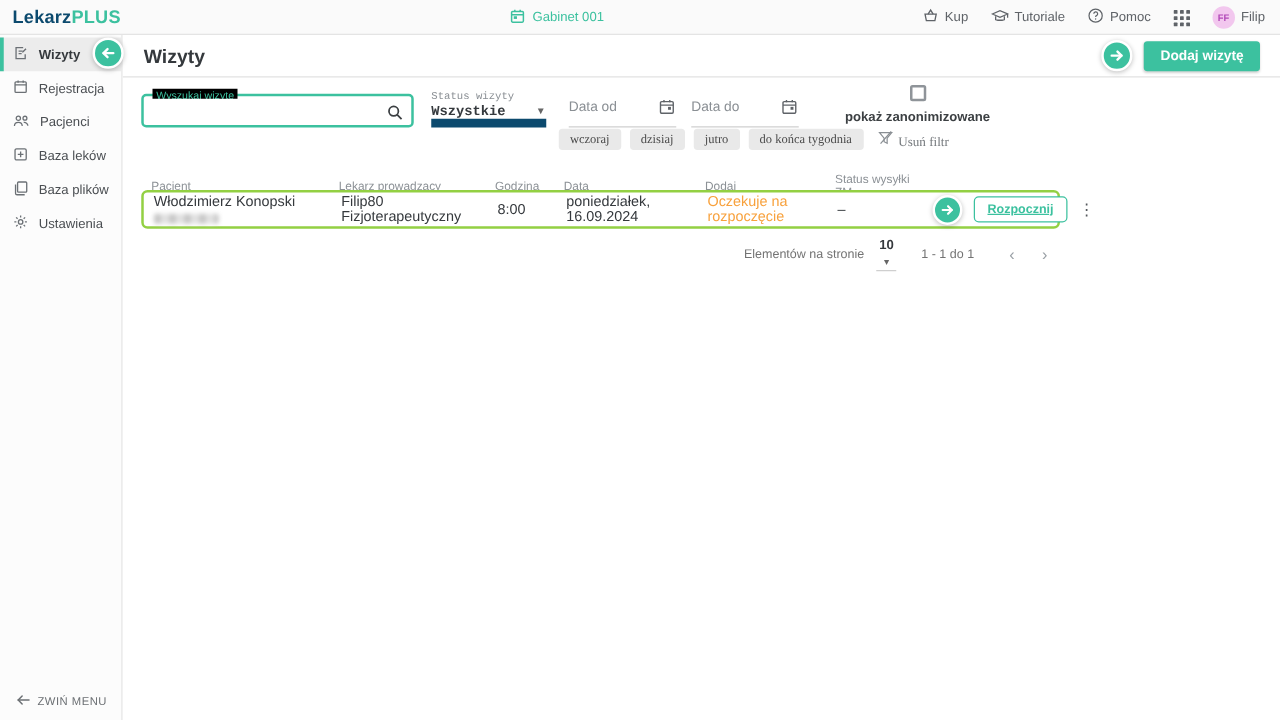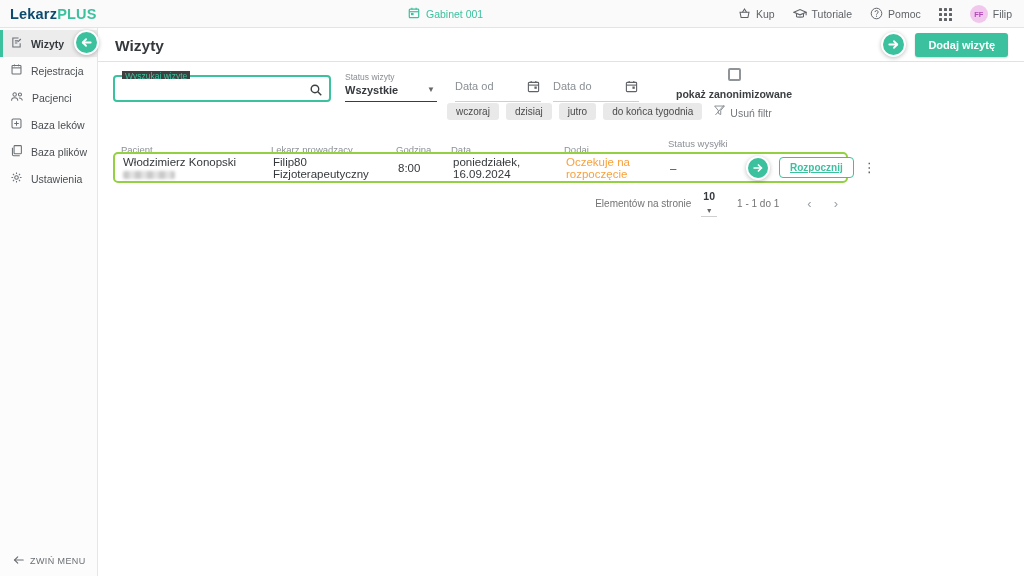--- a/index.html
+++ b/index.html
@@ -44,45 +44,45 @@
   .page-head { position:relative; height:34px; border-bottom:1px solid #e2e2e2; }
   .page-title { position:absolute; left:17px; top:9px; font-size:15.5px; font-weight:bold; color:#35393d; }
   .head-actions { position:absolute; right:16px; top:4px; display:flex; align-items:center; gap:9px; }
   .add-btn { background:var(--teal); color:#fff; border:none; border-radius:3px; font-size:11px;
              font-weight:bold; padding:6px 13px; cursor:pointer; box-shadow:0 1px 2px rgba(0,0,0,.18);
              font-family:inherit; }
 
   
   .search-box { position:absolute; left:15px; top:47px; width:218px; height:27px;
                 border:2px solid var(--teal); border-radius:4px; background:#fff; }
-  .search-box .flabel { position:absolute; top:-6px; left:7px; background:#404040; padding:0 3px;
+  .search-box .flabel { position:absolute; top:-6px; left:7px; background:#000000; padding:0 3px;
                         font-size:8.5px; color:var(--teal); }
   .search-box input { position:absolute; left:6px; top:2px; width:180px; height:19px; border:none;
                       outline:none; font-size:11px; font-family:inherit; color:#3c4043; }
   .search-box .caret { position:absolute; left:7px; top:6px; width:1px; height:13px; background:#555; }
   .search-box .mag { position:absolute; right:6px; top:6px; color:#3c4043; cursor:pointer; }
 
   .sel { position:absolute; left:247px; top:44px; width:92px; height:30px;
-         border-bottom:1px solid #0c4a6e; cursor:pointer; }
+         border-bottom:7px solid #0c4a6e; cursor:pointer;font-family:Liberation Mono, monospace; }
   .sel .slabel { font-size:8.5px; color:#8a8f94; }
   .sel .sval { font-size:11px; font-weight:bold; color:#35393d; margin-top:2px; }
   .sel .arr { position:absolute; right:2px; top:13px; font-size:8px; color:#666; }
 
   .datef { position:absolute; top:48px; width:86px; height:26px; border-bottom:1px solid #cfcfcf; }
   .datef input { border:none; outline:none; width:64px; font-size:11px; font-family:inherit;
                  background:transparent; color:#3c4043; padding-top:3px; }
   .datef input::placeholder { color:#8a8f94; }
   .datef .cal { position:absolute; right:1px; top:3px; color:#5f6368; cursor:pointer; }
   .date-from { left:357px; } .date-to { left:455px; }
 
   .anon { position:absolute; left:578px; top:40px; display:flex; align-items:center; gap:7px;flex-direction:column; }
   .cbox { width:13px; height:13px; border:2px solid #8f9499; border-radius:2px; background:#fff; cursor:pointer; }
   .anon .albl { font-size:10.5px; font-weight:600; color:#3c4043; }
 
-  .chips { position:absolute; left:349px; top:75px; display:flex; align-items:center; gap:7px; }
+  .chips { position:absolute; left:349px; top:75px; display:flex; align-items:center; gap:7px;font-family:Liberation Serif, serif; }
   .chip { background:#e9e9e9; border-radius:3px; padding:3px 9px; font-size:10px; font-weight:500;
           color:#4a4a4a; cursor:pointer; white-space:nowrap; }
   .clear-filter { display:flex; align-items:flex-end; gap:4px; margin-left:4px; color:#75797d;
                   font-size:10.5px; cursor:pointer; }
 
   
   .thead, .trow { display:grid; grid-template-columns:150px 125px 55px 113px 104px 76px 1fr;
                   align-items:center; }
   .thead { position:absolute; left:15px; right:176px; top:110px; font-size:9.5px; color:#8c9196; }
   .thead > div { padding-left:8px; }

